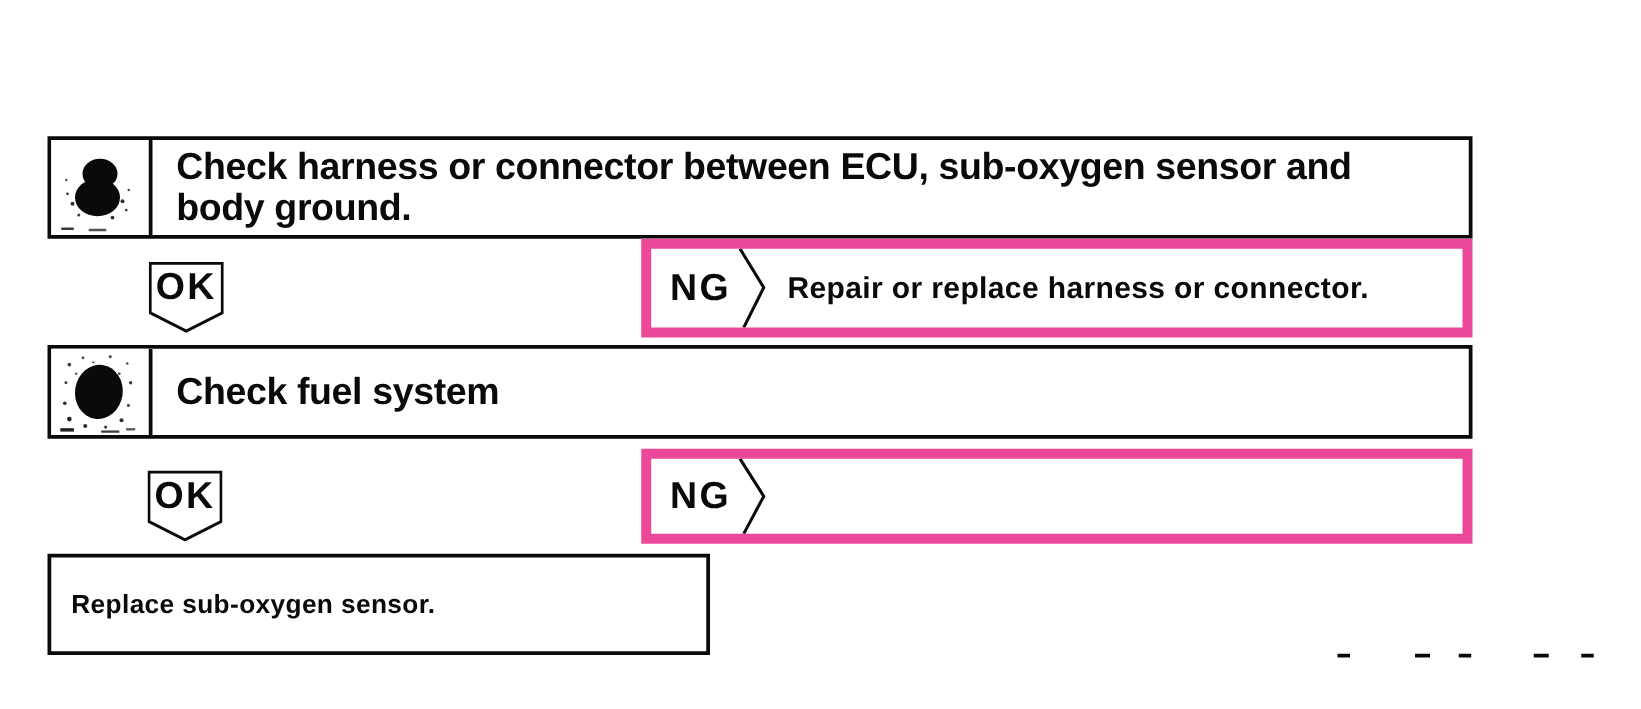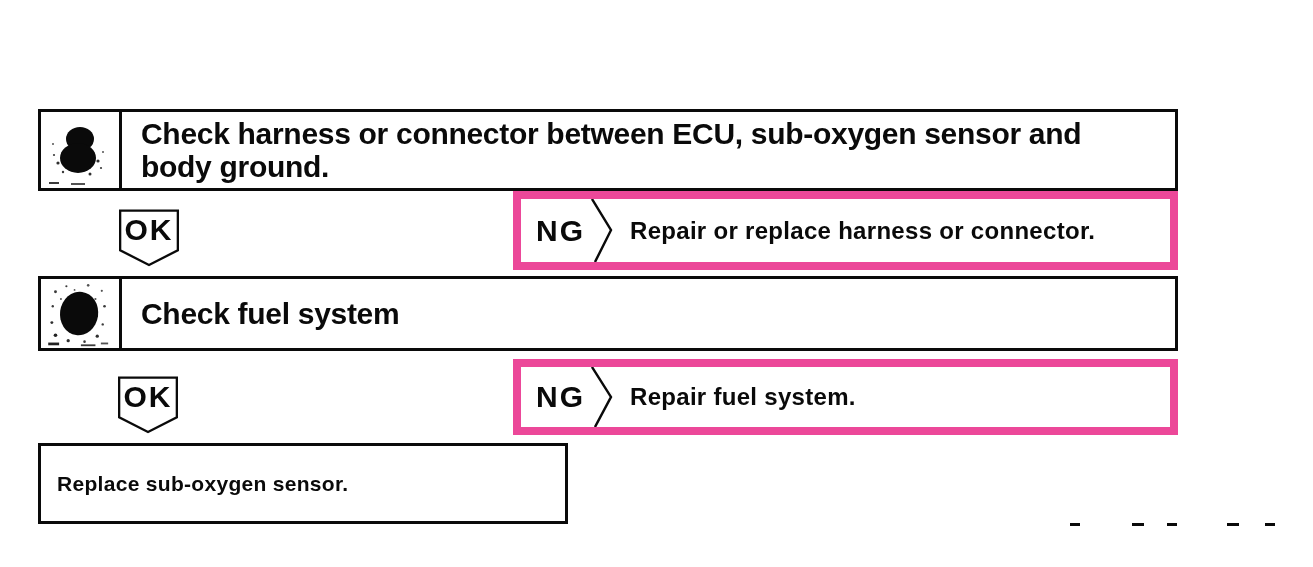--- a/index.html
+++ b/index.html
@@ -209,21 +209,20 @@
       <polygon class="stroke-ink" points="1.5,1.5 76.5,1.5 76.5,53 39,72 1.5,53"></polygon>
     </svg>
     <span class="ok-text">OK</span>
   </div>
 
   <div class="ng-box" style="left:513px; top:324px; width:665px; height:76px;">
     <span class="ng-label">NG</span>
     <svg class="ng-chevron" viewBox="0 0 110 70" preserveAspectRatio="none">
       <polyline class="line-ink" points="71,0 90,35 74,70"></polyline>
     </svg>
-    <span class="ng-action">Repair fuel system.</span>
   </div>
 
   <div class="box final-box" style="left:38px; top:408px; width:530px; height:81px;padding-left:16px;">
     <span>Replace sub-oxygen sensor.</span>
   </div>
 
   <div>
     <span class="dash d1"></span>
     <span class="dash d2"></span>
     <span class="dash d3"></span>

